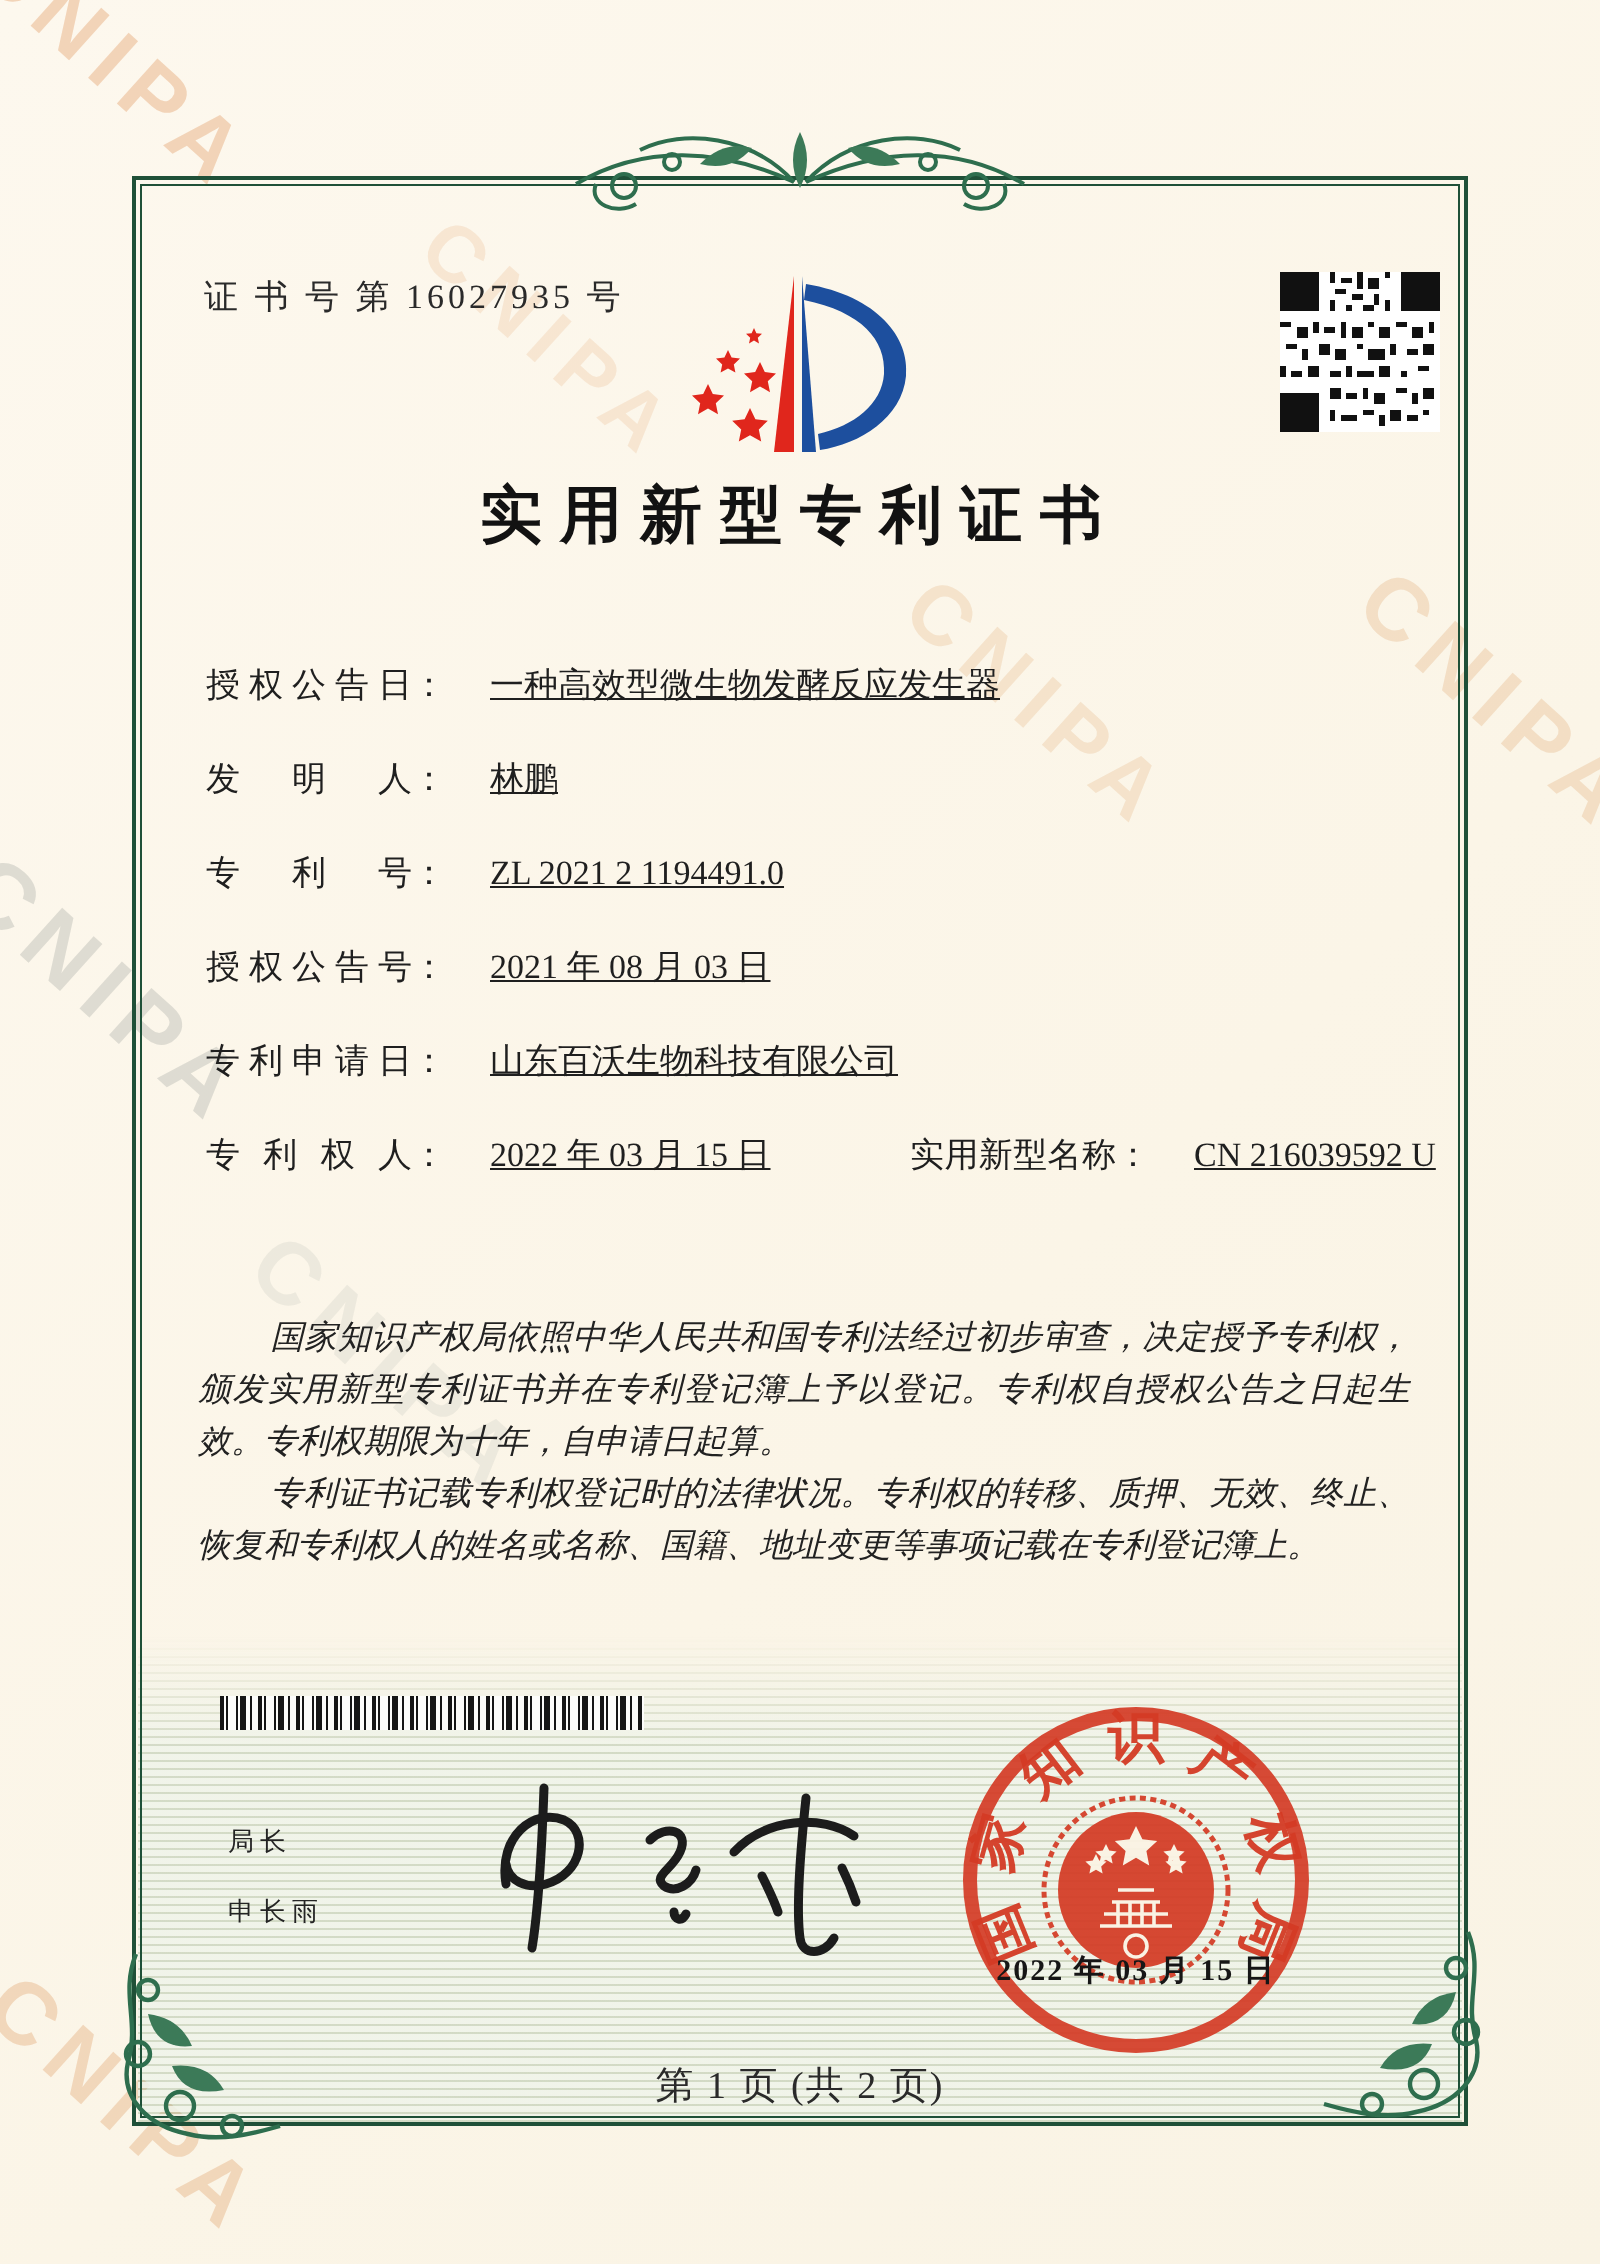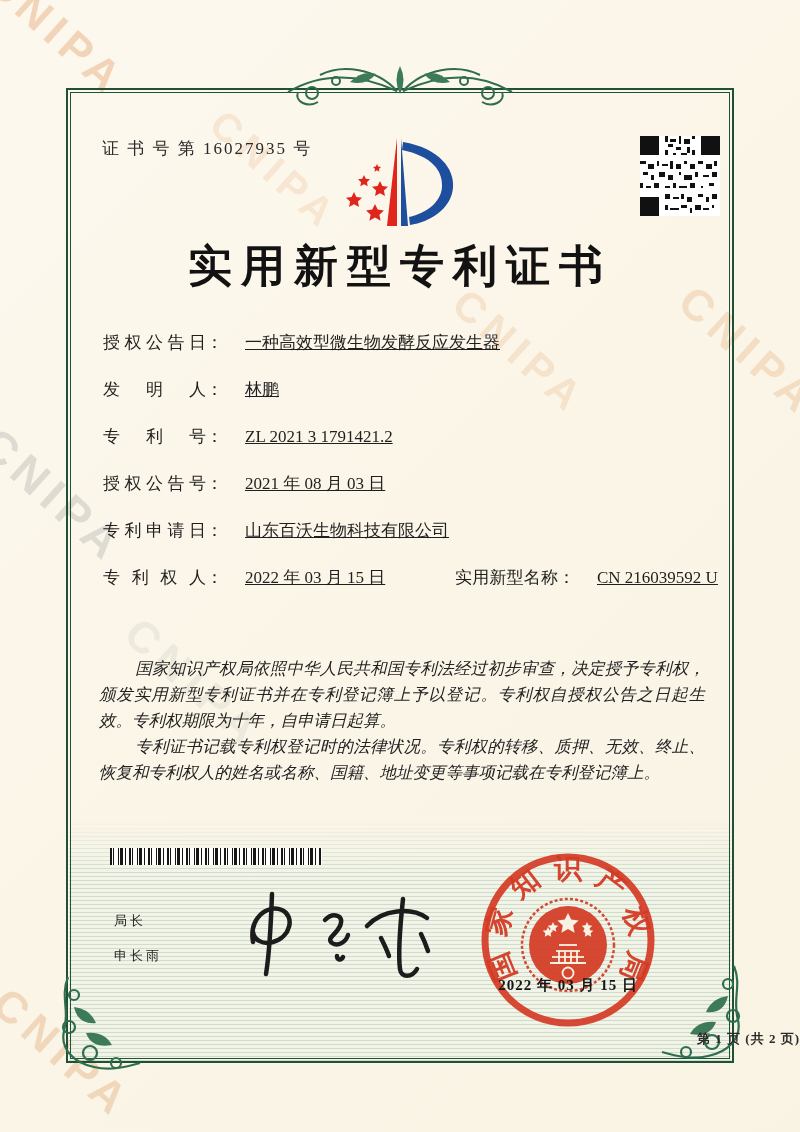--- a/index.html
+++ b/index.html
@@ -21,21 +21,21 @@
   .frame{position:absolute;left:66px;top:88px;width:668px;height:975px;box-sizing:border-box;
          border:2.5px solid #1f5038;}
   .frame-inner{position:absolute;inset:2px;border:1px solid #1f5038;}
 
   .cert-no{position:absolute;left:102px;top:137px;font-size:17px;letter-spacing:2px;color:#2a2a2a;}
 
   .logo{position:absolute;left:335px;top:131px;width:170px;height:102px;}
   .qr{position:absolute;left:640px;top:136px;width:80px;height:80px;}
 
   .title{position:absolute;left:0;top:237px;width:100%;margin:0;text-align:center;
-         font-size:44px;font-weight:700;letter-spacing:9px;color:#121212;}
+         font-size:31px;font-weight:700;letter-spacing:9px;color:#121212;}
 
   .fields{position:absolute;left:103px;top:331px;width:606px;display:flex;flex-direction:column;gap:23px;
           font-size:17px;color:#1f1f1f;}
   .frow{line-height:24px;position:relative;white-space:nowrap;}
   .lbl{display:inline-block;width:103px;text-align:justify;text-align-last:justify;vertical-align:top;}
   .colon{vertical-align:top;}
   .val{margin-left:22px;vertical-align:top;text-decoration:underline;}
   .val-wrap{display:inline-block;width:494px;white-space:normal;line-height:25px;}
   .pair2{position:absolute;left:352px;top:0;}
 
@@ -49,21 +49,21 @@
            #161616 15px 16px,#fdfdfb 16px 19px);}
 
   .director{position:absolute;left:114px;top:903px;font-family:"Liberation Sans","DejaVu Sans",sans-serif;
             font-size:13px;color:#242424;letter-spacing:3px;line-height:35px;}
   .signature{position:absolute;left:225px;top:882px;width:210px;height:100px;}
 
   .seal{position:absolute;left:479px;top:851px;width:178px;height:178px;}
   .seal-date{position:absolute;left:489px;top:976px;width:158px;text-align:center;font-size:15px;
              font-weight:600;letter-spacing:1px;color:#161616;}
 
-  .page-info{position:absolute;left:0;top:1030px;width:100%;text-align:right;font-size:13px;color:#2a2a2a;letter-spacing:1px;font-weight:bold;}
+  .page-info{position:absolute;left:0;top:1030px;width:100%;text-align:center;font-size:19px;color:#2a2a2a;letter-spacing:1px;}
   .cont-note{position:absolute;left:0;top:1079px;width:100%;text-align:center;font-size:14.5px;color:#222;
              letter-spacing:2px;font-style:italic;}
 
   .orn{position:absolute;pointer-events:none;}
 </style>
 </head>
 <body>
 
 <div id="page">
 
@@ -213,21 +213,21 @@
   <h1 class="title">实用新型专利证书</h1>
 
   <div class="fields">
     <div class="frow">
       <span class="lbl">授权公告日</span><span class="colon">：</span><span class="val">一种高效型微生物发酵反应发生器</span>
     </div>
     <div class="frow">
       <span class="lbl">发明人</span><span class="colon">：</span><span class="val">林鹏</span>
     </div>
     <div class="frow">
-      <span class="lbl">专利号</span><span class="colon">：</span><span class="val">ZL 2021 3 1791421.2</span>
+      <span class="lbl">专利号</span><span class="colon">：</span><span class="val">ZL 2021 2 1194491.0</span>
     </div>
     <div class="frow">
       <span class="lbl">授权公告号</span><span class="colon">：</span><span class="val">2021 年 08 月 03 日</span>
     </div>
     <div class="frow">
       <span class="lbl">专利申请日</span><span class="colon">：</span><span class="val">山东百沃生物科技有限公司</span>
     </div>
     <div class="frow">
       <span class="lbl">专利权人</span><span class="colon">：</span><span class="val">2022 年 03 月 15 日</span>
       <span class="pair2">

